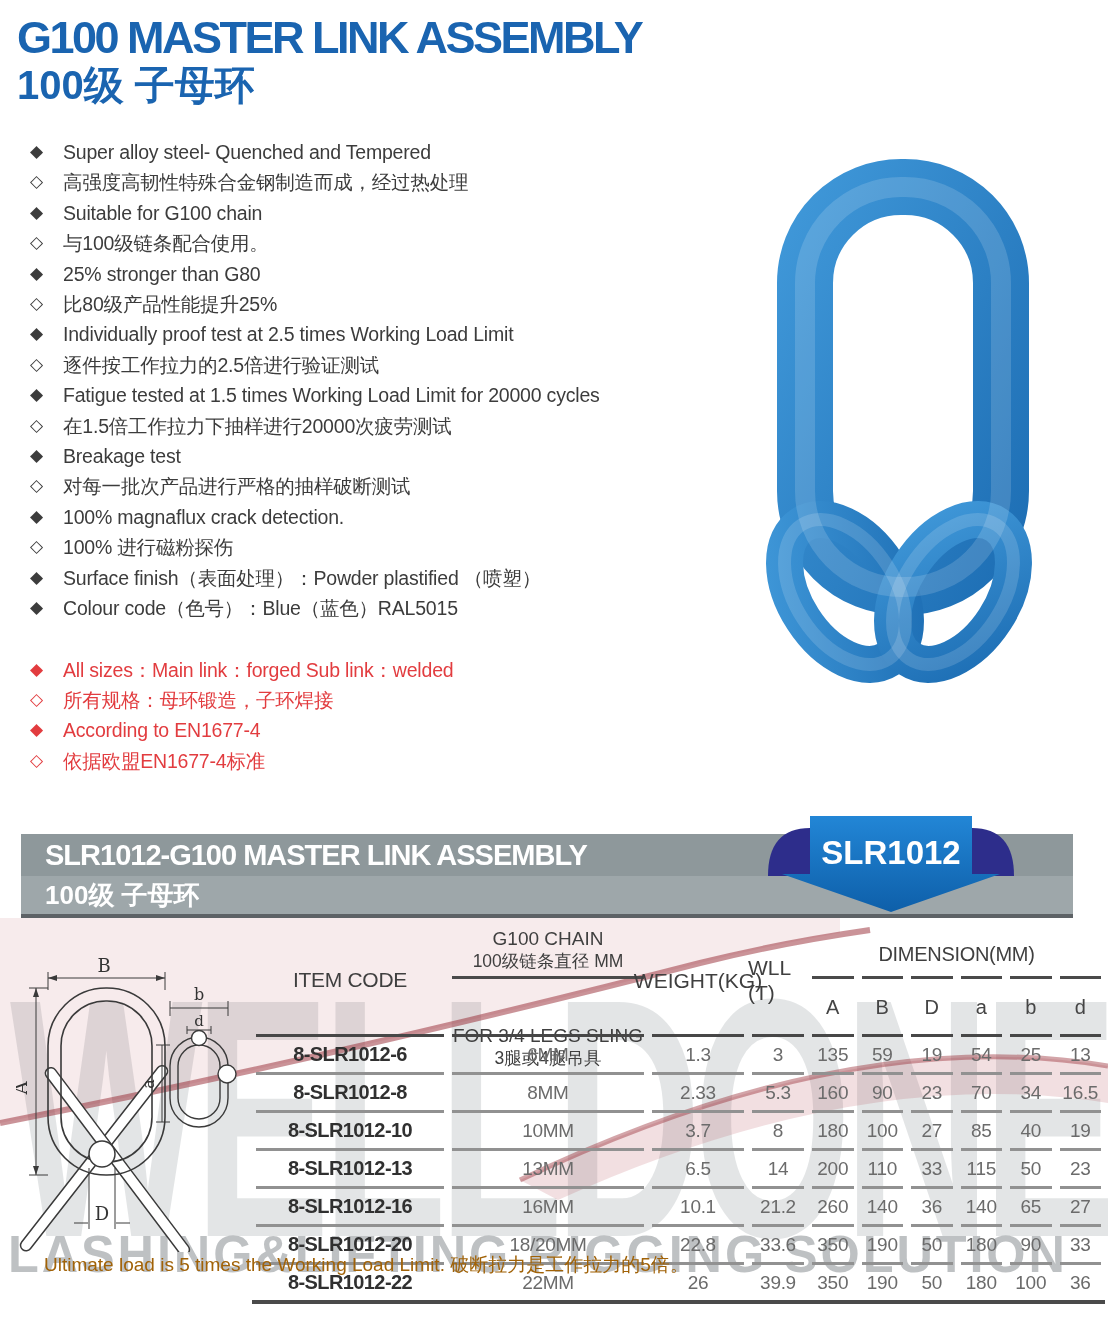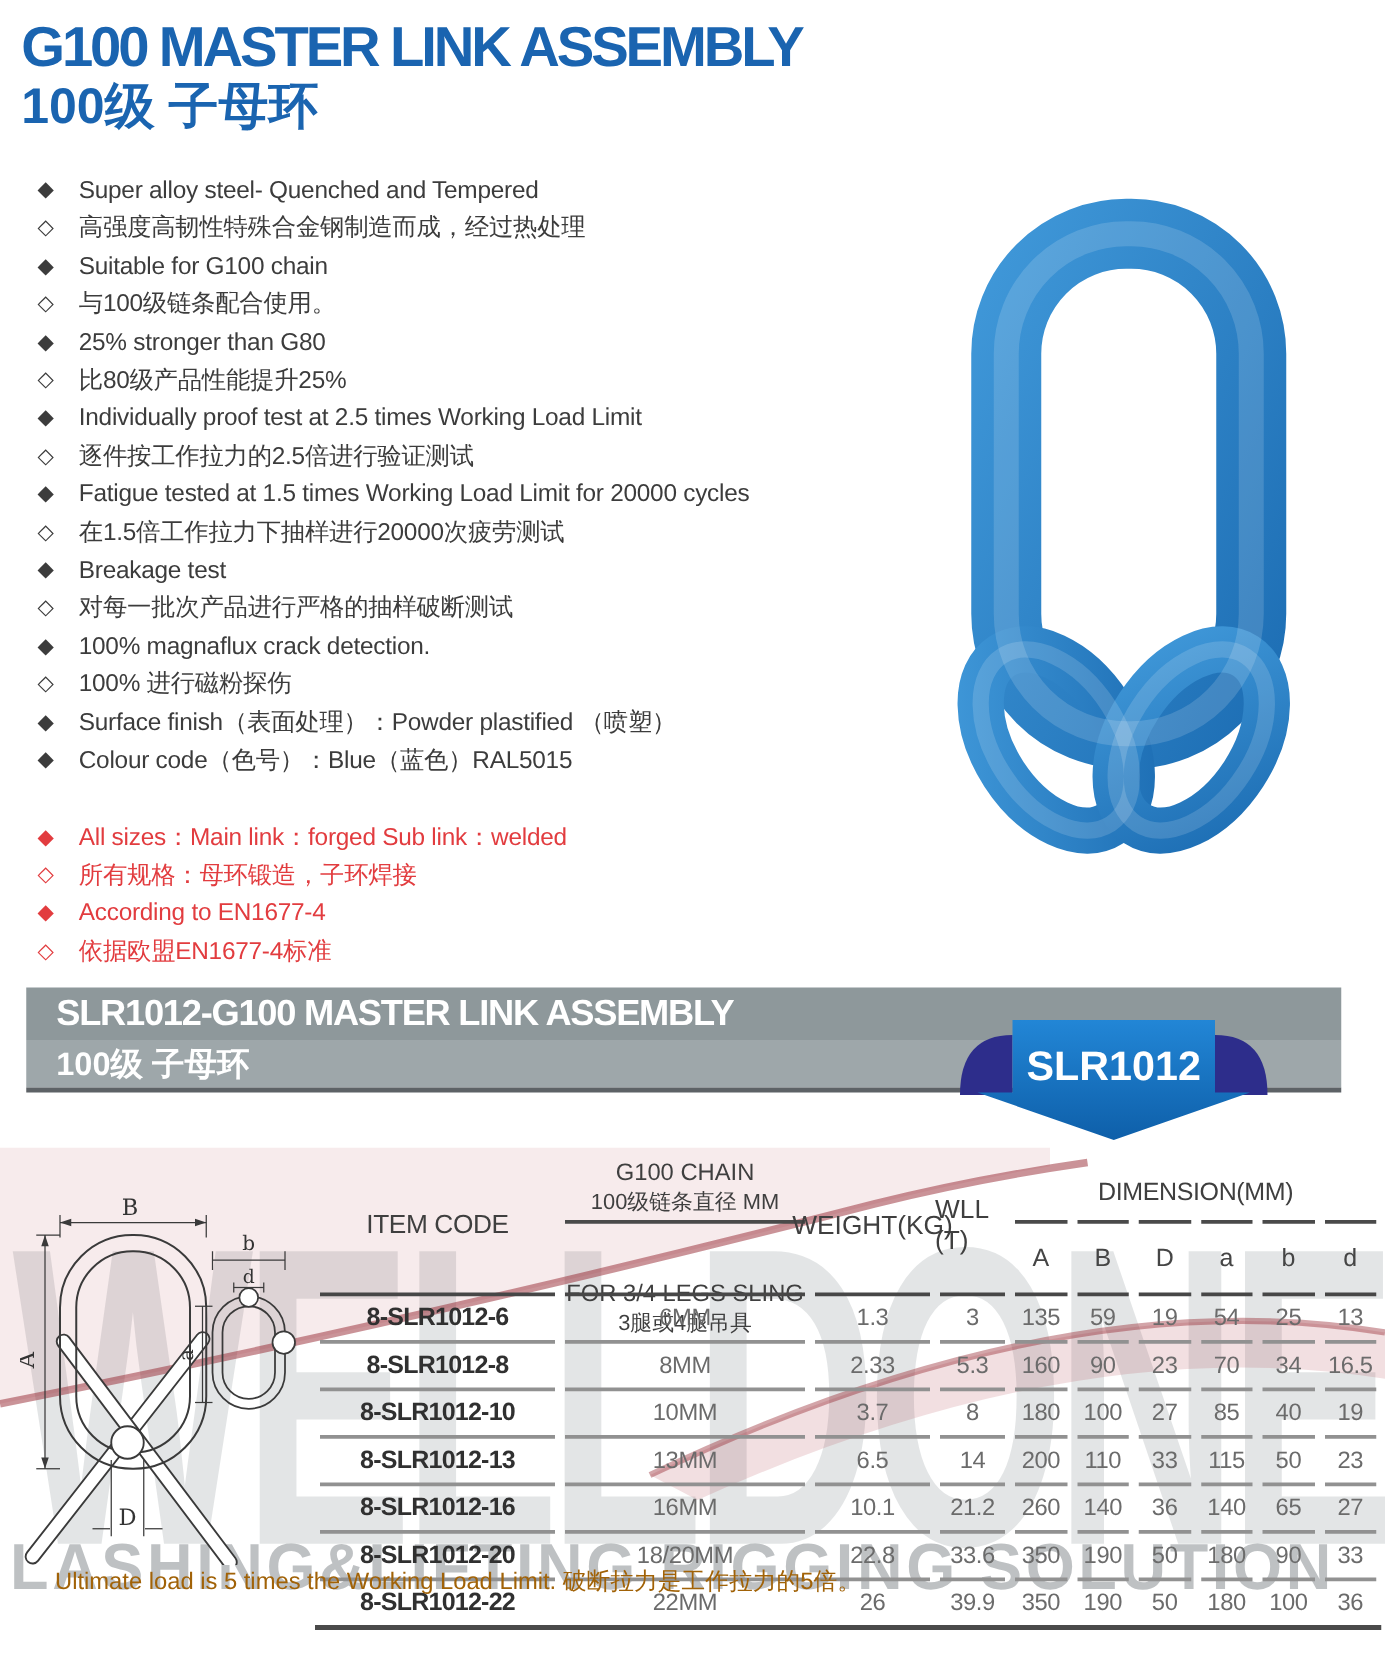--- a/index.html
+++ b/index.html
@@ -16,21 +16,21 @@
             font-size:19.5px;letter-spacing:-0.2px;}
   .feature{display:flex;align-items:flex-start;line-height:30.4px;white-space:nowrap;}
   .feature .b{width:33px;flex:0 0 33px;font-size:17px;}
   .feature.red{color:var(--accent-red);}
   .feature.gap{margin-top:31px;}
 
   
   .photo{position:absolute;left:733px;top:152px;width:332px;height:560px;z-index:2;}
 
   
-  .banner{position:absolute;left:21px;top:790px;width:1052px;z-index:2;}
+  .banner{position:absolute;left:21px;top:834px;width:1052px;z-index:2;}
   .banner .b1{height:42px;background:var(--banner-gray-top);color:#fff;font-weight:bold;
               font-size:29px;line-height:43px;padding-left:24px;letter-spacing:-1px;white-space:nowrap;}
   .banner .b2{height:38px;background:var(--banner-gray-bottom);color:#fff;font-weight:bold;
               font-size:26px;line-height:38px;padding-left:24px;}
   .banner .edge{height:4px;background:#5d6266;}
   .ribbon{position:absolute;left:760px;top:812px;width:262px;height:106px;z-index:4;}
 
   
   .wm-brand{position:absolute;left:10px;top:948px;z-index:0;font-weight:bold;font-size:340px;
             line-height:1;letter-spacing:-14px;white-space:nowrap;color:rgba(70,78,84,0.15);

